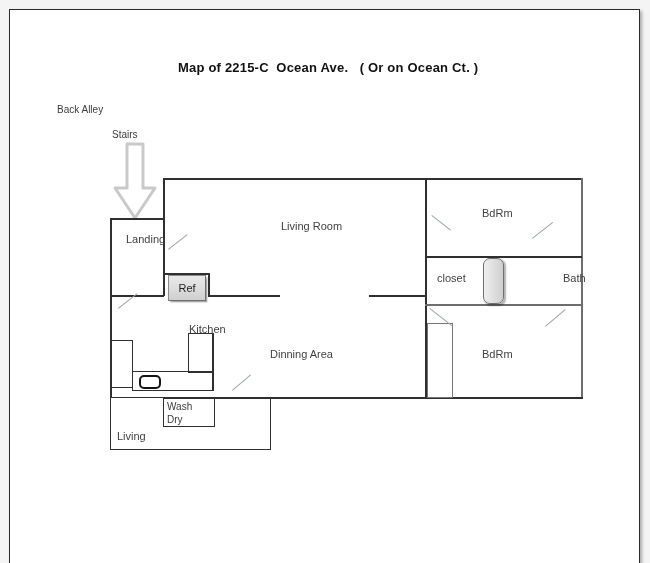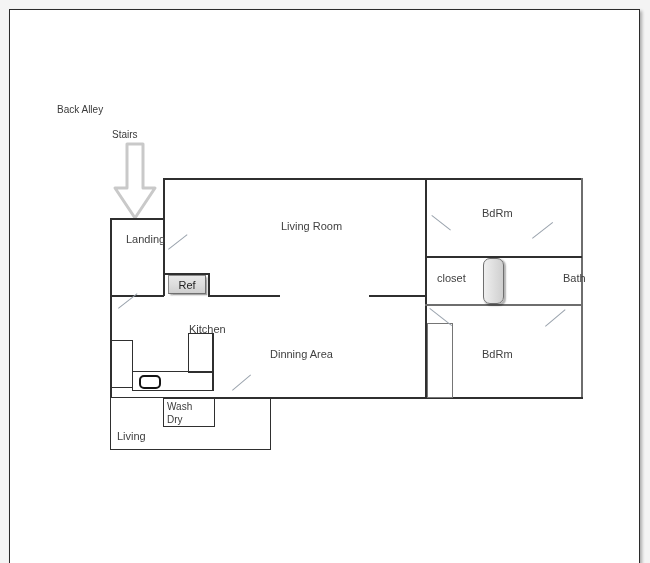--- a/index.html
+++ b/index.html
@@ -135,20 +135,21 @@
   }
 </style>
 </head>
 <body>
 
 <div id="page">
   <div id="sheet"></div>
 
   <div id="canvas">
 
+    <div class="lbl title" style="left:178px; top:62px;">Map of 2215-C  Ocean Ave.   ( Or on Ocean Ct. )</div>
 
     <div class="lbl" style="left:57px; top:104px;">Back Alley</div>
 
     <div class="lbl" style="left:112px; top:129px;">Stairs</div>
 
     <svg class="arrow" style="left:111px; top:142px;" width="48" height="80" viewBox="0 0 48 80">
       <polygon points="16,2 32,2 32,46 44,46 24,76 4,46 16,46" fill="#ffffff" stroke="#c9c9c9" stroke-width="3" stroke-linejoin="round"></polygon>
     </svg>
 
     <div class="wall" style="left:163px; top:178px; width:420px; height:2px;"></div>
@@ -168,21 +169,21 @@
 
     <div class="swing" style="left:168px; top:249px; width:24px; transform:rotate(-38deg);"></div>
     <div class="swing" style="left:118px; top:308px; width:24px; transform:rotate(-38deg);"></div>
 
     <div class="lbl room" style="left:268px; top:220px;padding-left:13px;">Living Room</div>
 
     <div class="wall" style="left:163px; top:273px; width:47px; height:1.5px;"></div>
     <div class="wall" style="left:208px; top:273px; width:1.5px; height:24px;"></div>
     <div class="wall" style="left:208px; top:295px; width:72px; height:1.5px;"></div>
 
-    <div class="appliance" style="left:168px; top:275px; width:38px; height:19px;">
+    <div class="appliance" style="left:168px; top:275px; width:38px; height:26px;">
       <span class="lbl">Ref</span>
     </div>
 
     <div class="wall" style="left:369px; top:295px; width:57px; height:1.5px;"></div>
 
     <div class="lbl room" style="left:145px; top:323px;padding-left:44px;">Kitchen</div>
 
     <div class="box" style="left:111px; top:340px; width:22px; height:48px;"></div>
     <div class="box" style="left:188px; top:333px; width:25px; height:40px;"></div>
     <div class="box" style="left:132px; top:371px; width:81px; height:20px;"></div>

